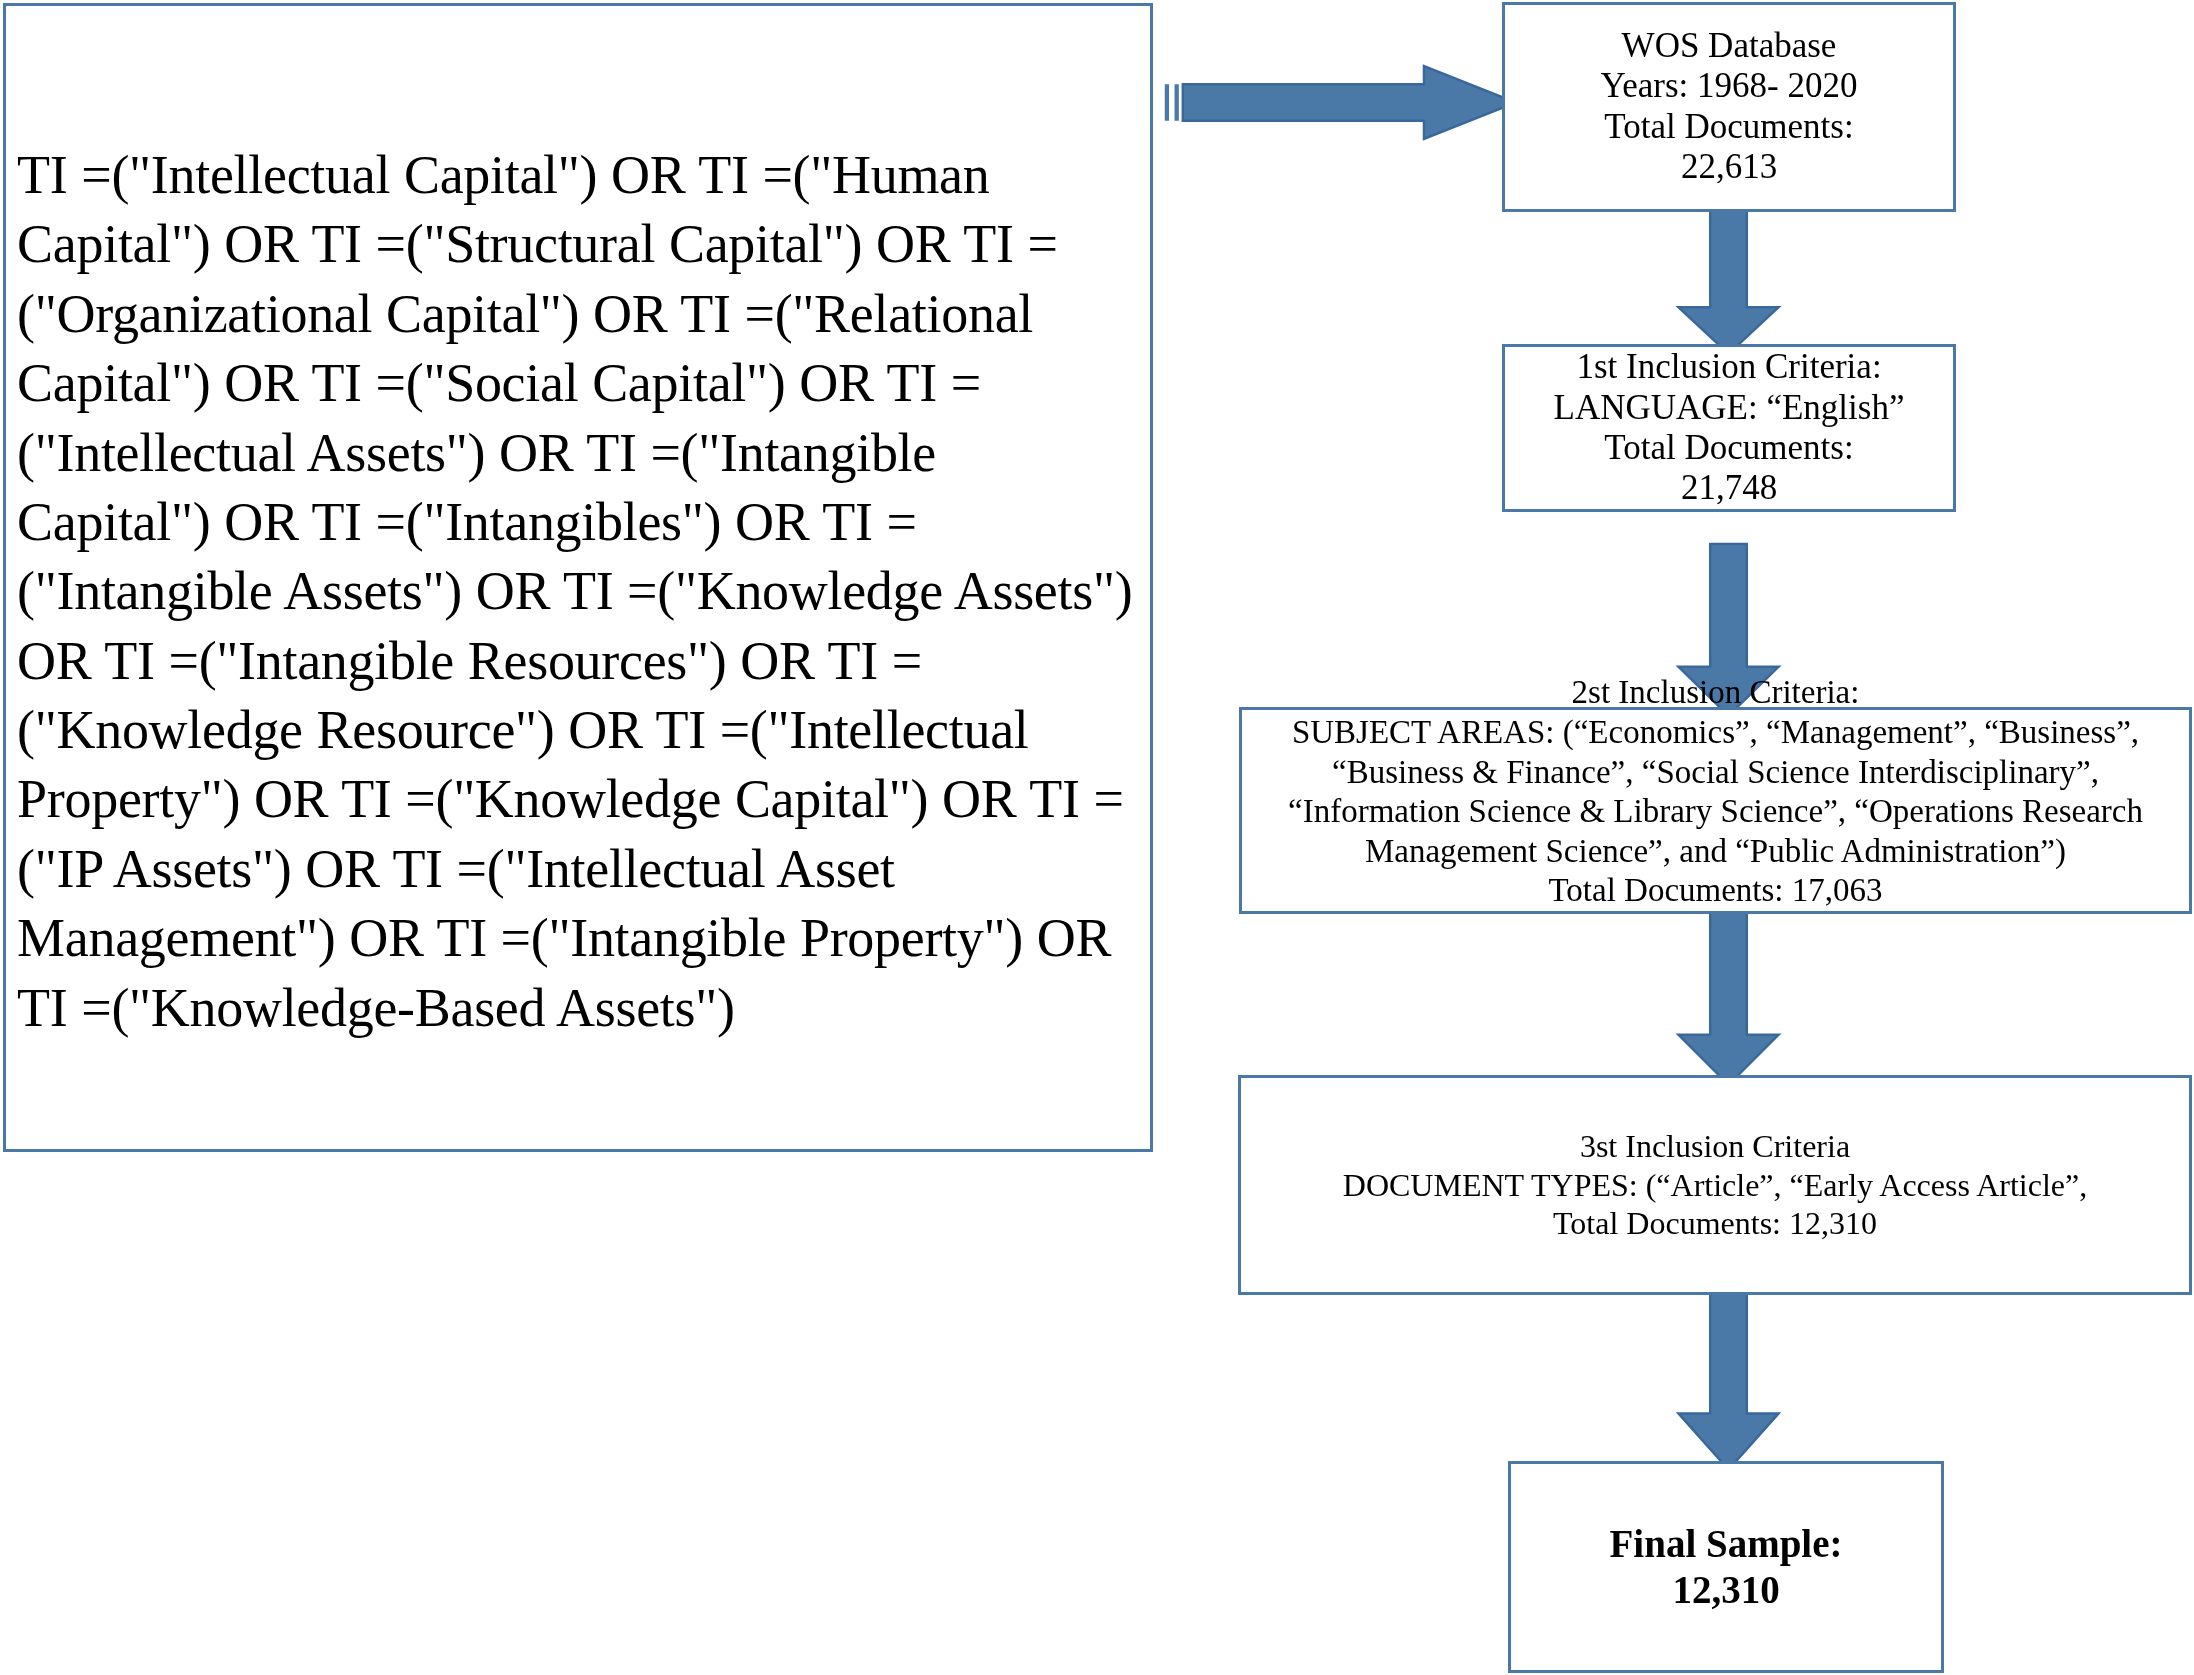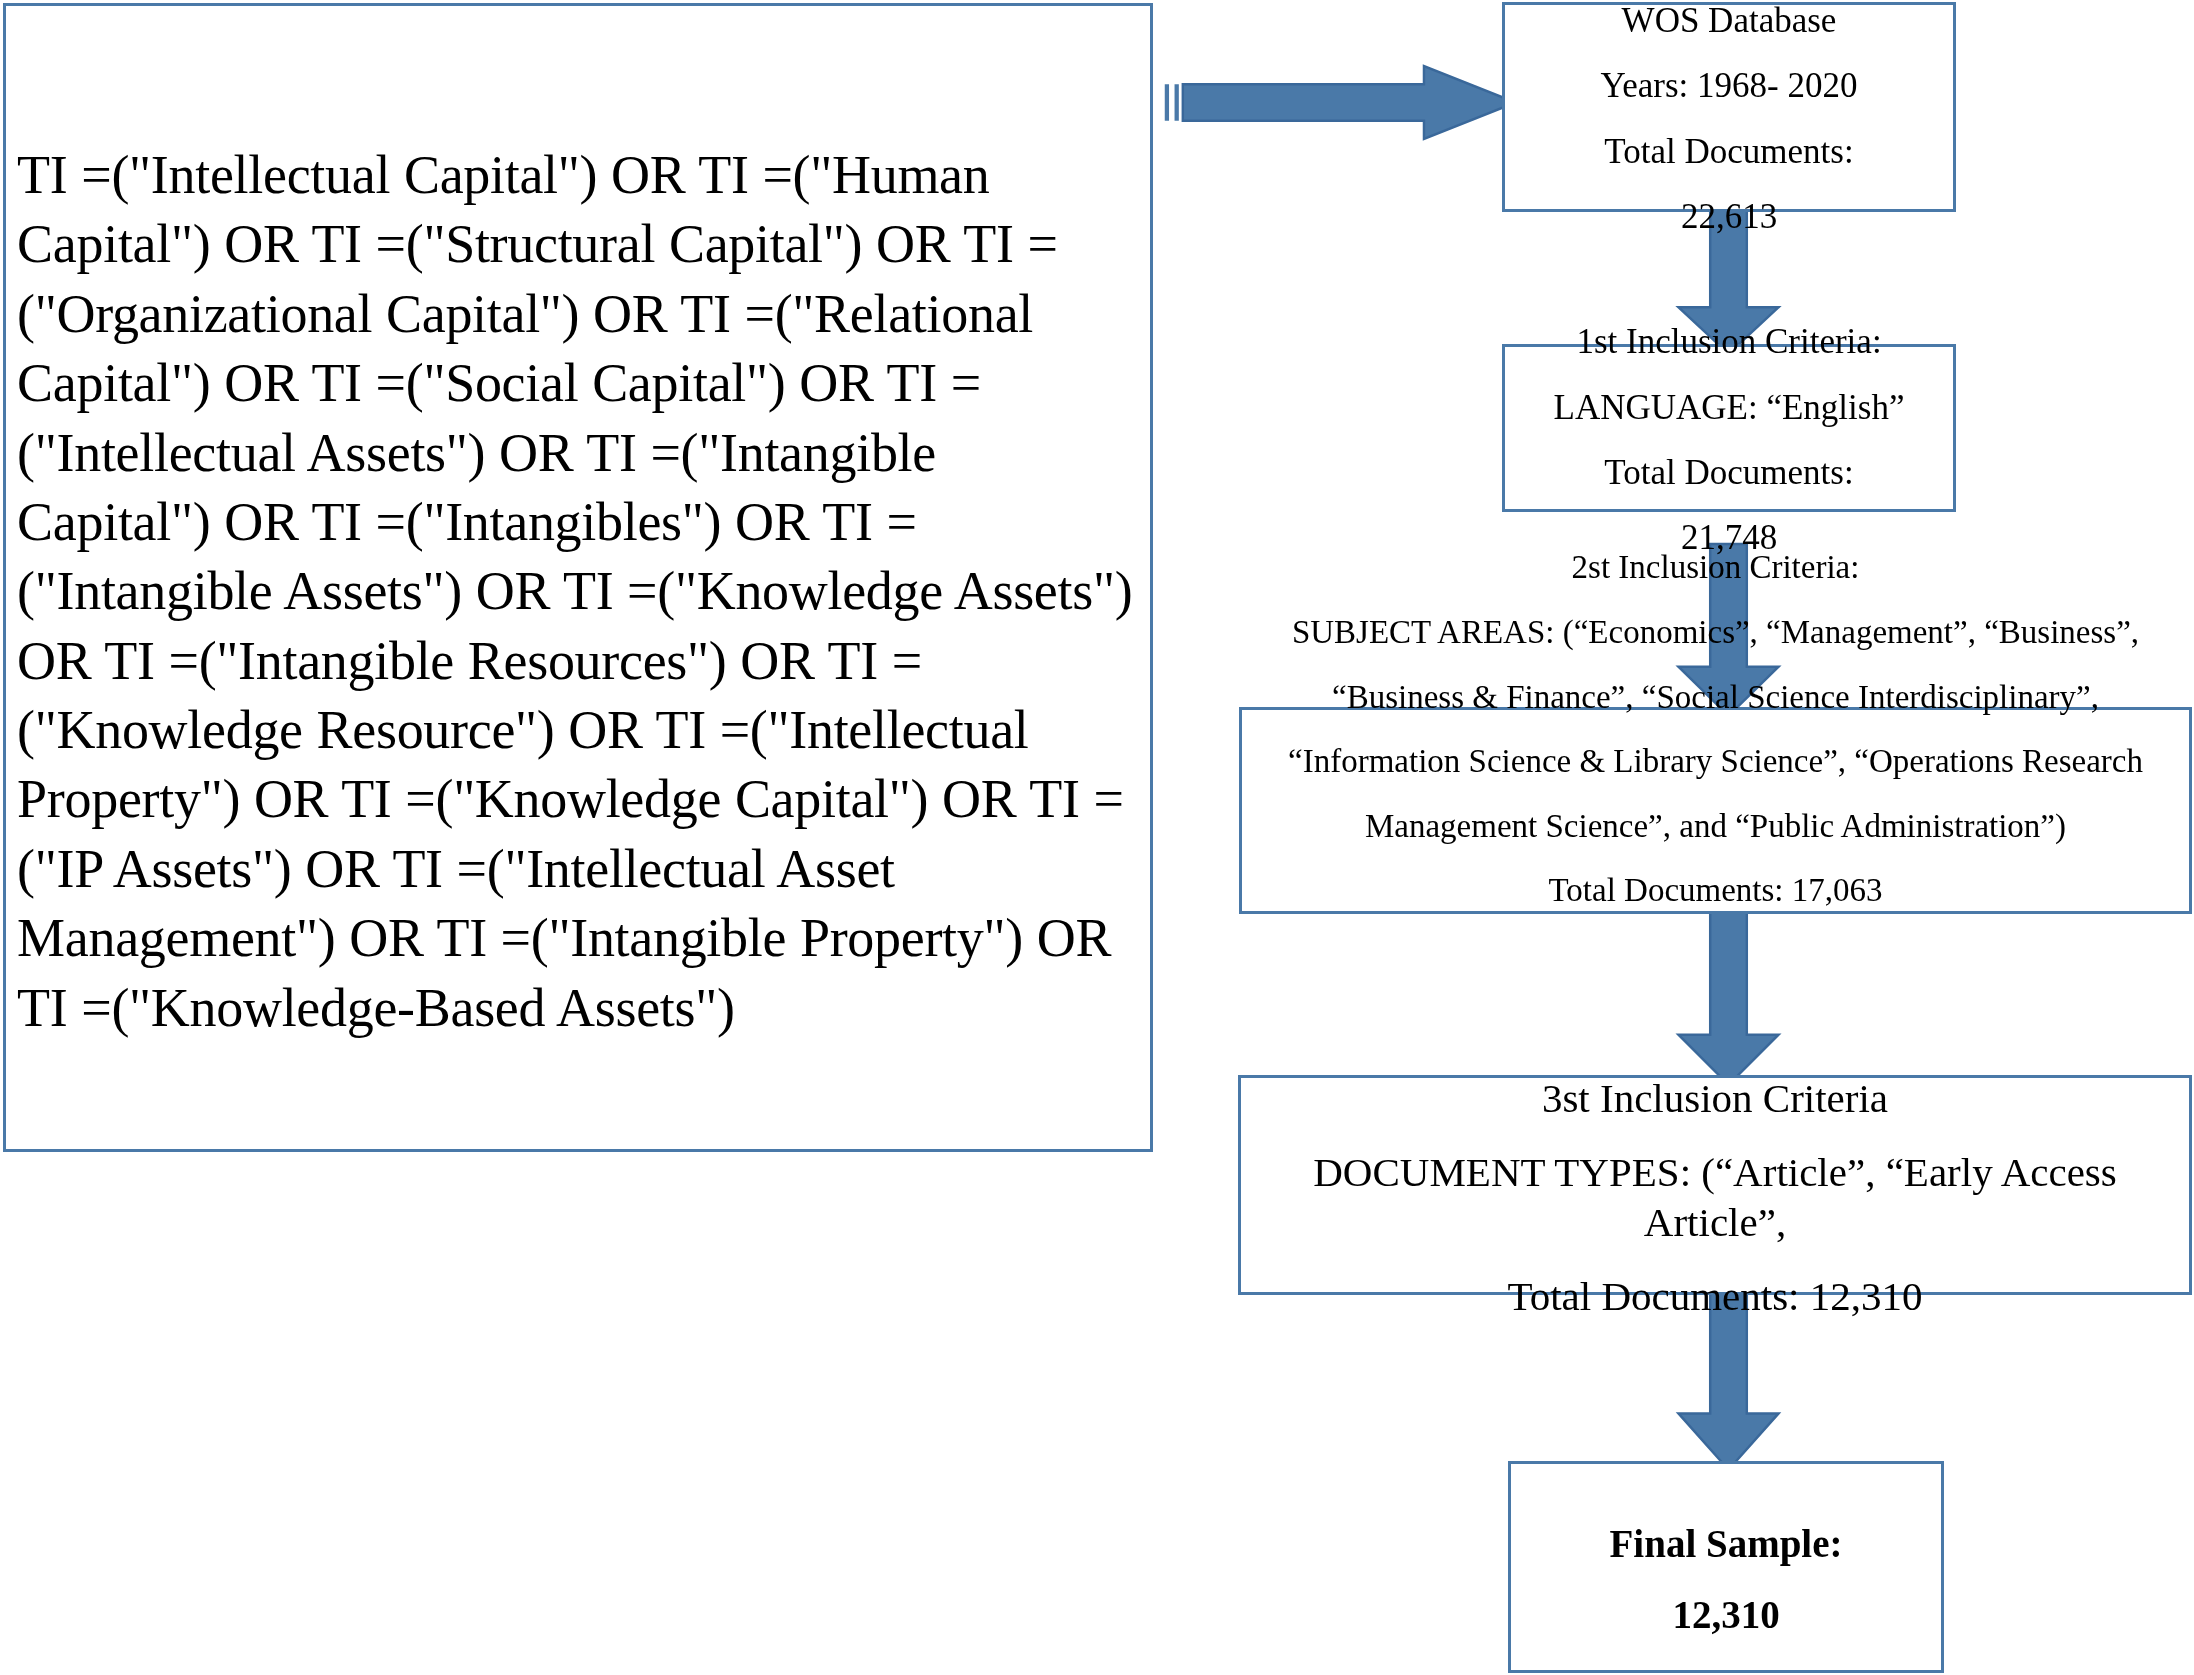--- a/index.html
+++ b/index.html
@@ -28,21 +28,21 @@
     align-items: center;
     justify-content: center;
     text-align: center;
     color: #000000;
     z-index: 3;
   }
   .box-inner {
     width: 100%;
     padding: 0 8.6px;
   }
-  .line { display: block; margin-top: 25px; }
+  .line { display: block; }
 
   
   #query-box {
     left: 3.1px;
     top: 3.1px;
     width: 1150px;
     height: 1149px;
     align-items: flex-start;
     justify-content: flex-start;
   }
@@ -87,21 +87,21 @@
     align-items: flex-end;
   }
   #criteria2-box .box-inner { font-size: 33px; line-height: 1.20; }
 
   #criteria3-box {
     left: 1238px;
     top: 1075px;
     width: 954px;
     height: 220px;
   }
-  #criteria3-box .box-inner { font-size: 41px; line-height: 1.20; }
+  #criteria3-box .box-inner { font-size: 32px; line-height: 1.20; }
 
   #final-box {
     left: 1508px;
     top: 1461px;
     width: 436px;
     height: 212px;
   }
   #final-box .box-inner {
     font-size: 39px;
     line-height: 1.18;

